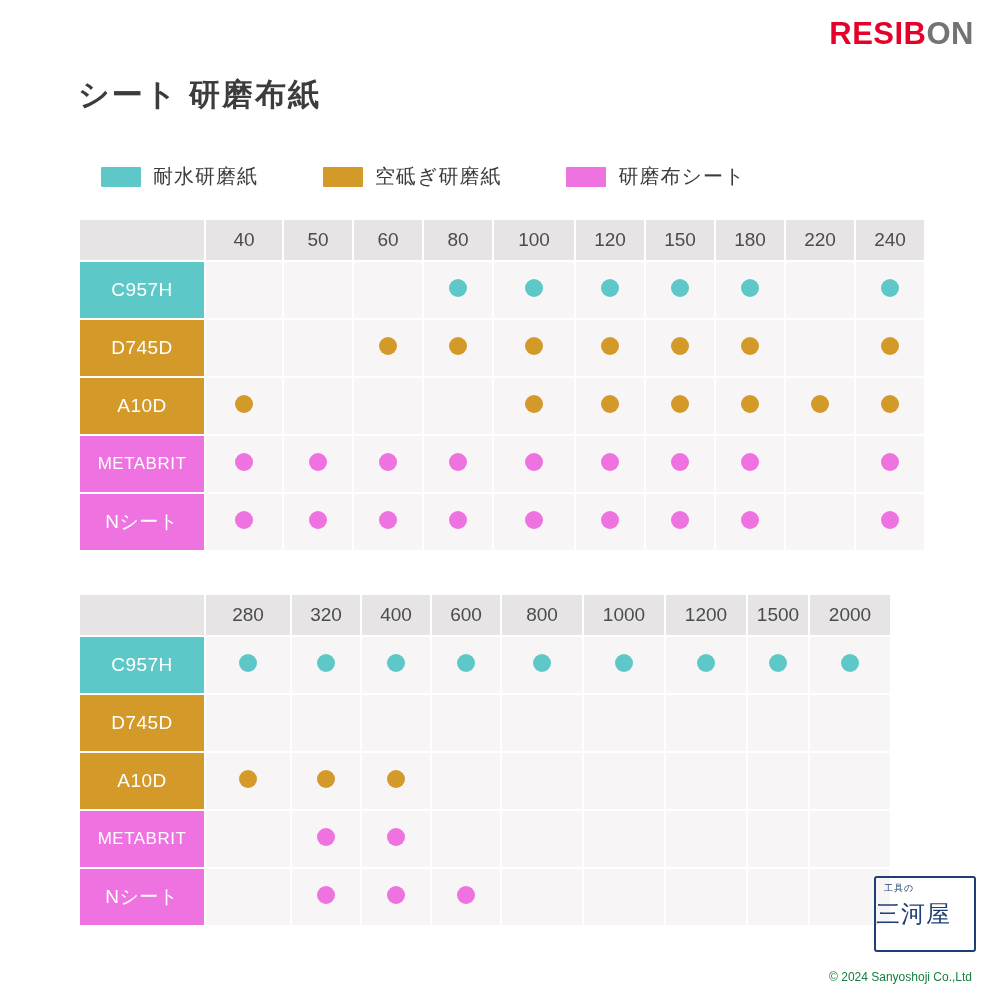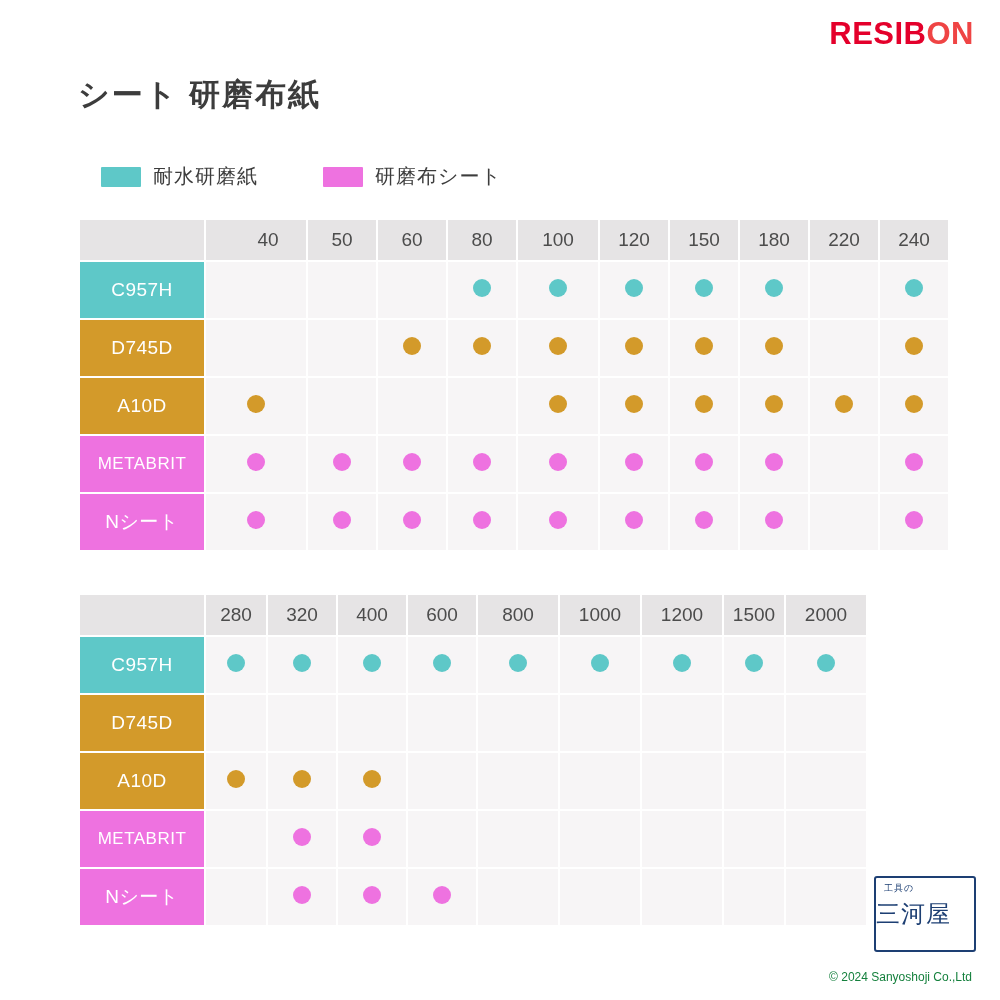--- a/index.html
+++ b/index.html
@@ -20,21 +20,21 @@
   .brand {
     position: absolute;
     top: 18px;
     right: 26px;
     font-size: 31px;
     font-weight: bold;
     letter-spacing: 0.5px;
     line-height: 1;
   }
   .brand .r-red { color: #e4002b; }
-  .brand .r-dark { color: #ef4444; }
+  .brand .r-dark { color: #737373; }
 
   
   .title-wrap {
     position: absolute;
     top: 74px;
     left: 78px;
     display: flex;
     align-items: center;
   }
   .title-main {
@@ -172,30 +172,34 @@
 <div class="title-wrap">
   <span class="title-main">シート 研磨布紙</span>
 </div>
 
 <div class="legend">
   <div class="legend-item">
     <span class="legend-swatch" id="sw0" style="background: rgb(94, 200, 200);"></span>
     <span class="legend-label">耐水研磨紙</span>
   </div>
   <div class="legend-item">
+    <span class="legend-swatch" id="sw1" style="background: rgb(211, 154, 42);"></span>
+    <span class="legend-label">空砥ぎ研磨紙</span>
+  </div>
+  <div class="legend-item">
     <span class="legend-swatch" id="sw2" style="background: rgb(238, 114, 224);"></span>
     <span class="legend-label">研磨布シート</span>
   </div>
 </div>
 
 <table class="grit-table" id="table-1">
     <thead>
       <tr>
         <th class="corner-cell"></th>
-        <th class="head-cell" style="width: 76px; padding-left: 24px;">40</th>
+        <th class="head-cell" style="width: 76px;">40</th>
         <th class="head-cell" style="width: 68px;">50</th>
         <th class="head-cell" style="width: 68px;">60</th>
         <th class="head-cell" style="width: 68px;">80</th>
         <th class="head-cell" style="width: 80px;">100</th>
         <th class="head-cell" style="width: 68px;">120</th>
         <th class="head-cell" style="width: 68px;">150</th>
         <th class="head-cell" style="width: 68px;">180</th>
         <th class="head-cell" style="width: 68px;">220</th>
         <th class="head-cell" style="width: 68px;">240</th>
       </tr>
@@ -266,21 +270,21 @@
         <td class="cell"></td>
         <td class="cell"><span class="dot" style="background: rgb(238, 114, 224);"></span></td>
       </tr>
     </tbody>
   </table>
 
 <table class="grit-table" id="table-2">
     <thead>
       <tr>
         <th class="corner-cell"></th>
-        <th class="head-cell" style="width: 60px; margin-left: 7px;">280</th>
+        <th class="head-cell" style="width: 84px; margin-left: 7px;">280</th>
         <th class="head-cell" style="width: 68px;">320</th>
         <th class="head-cell" style="width: 68px;">400</th>
         <th class="head-cell" style="width: 68px;">600</th>
         <th class="head-cell" style="width: 80px;">800</th>
         <th class="head-cell" style="width: 80px;">1000</th>
         <th class="head-cell" style="width: 80px;">1200</th>
         <th class="head-cell" style="width: 60px;">1500</th>
         <th class="head-cell" style="width: 80px;">2000</th>
       </tr>
     </thead>

